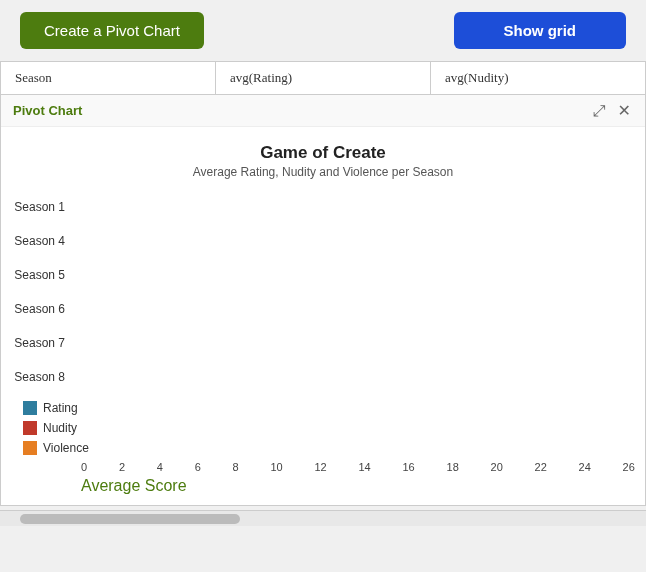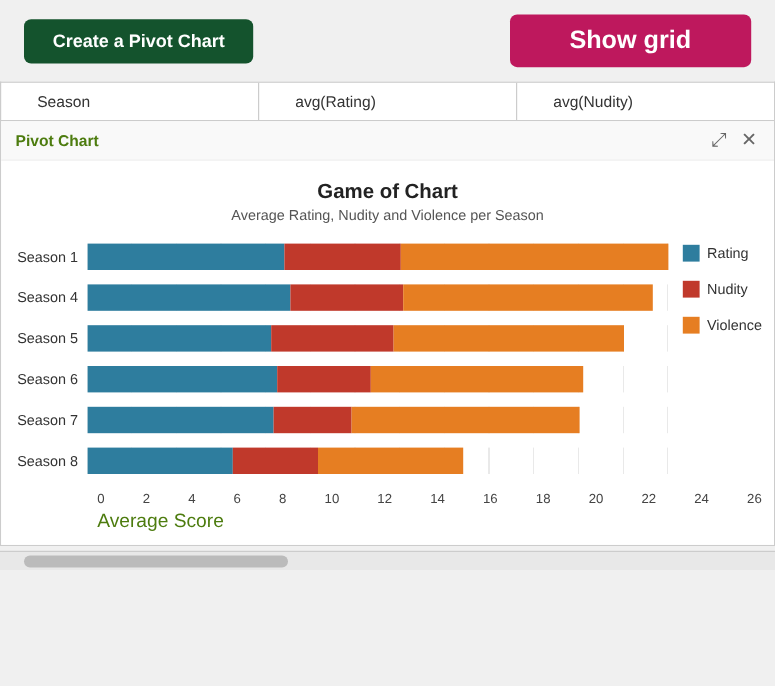--- a/index.html
+++ b/index.html
@@ -12,59 +12,60 @@
 
     .top-bar {
       display: flex;
       align-items: center;
       padding: 12px 20px;
       background: #f0f0f0;
       gap: 20px;
     }
 
     .btn-create {
-      background: #14532d;
+      background: #4d7c0f;
       color: white;
       border: none;
       border-radius: 6px;
       padding: 10px 24px;
       font-size: 15px;
-      font-weight: bold;
+      font-weight: normal;
       cursor: pointer;
       white-space: nowrap;
       text-align: right;
     }
 
     .btn-show-grid {
-      background: #be185d;
+      background: #1d4ed8;
       color: white;
       border: none;
       border-radius: 6px;
       padding: 10px 50px;
-      font-size: 21px;
+      font-size: 15px;
       font-weight: bold;
       cursor: pointer;
       margin-left: auto;
       white-space: nowrap;
     }
 
     .table-header {
       display: flex;
       background: white;
       border: 1px solid #ccc;
       border-bottom: none;
       margin: 0 0 0 0;
     }
 
     .table-header-cell {
-      padding: 8px 30px;
+      padding: 8px 14px;
       font-size: 13px;
       color: #333;
       border-right: 1px solid #ccc;
       flex: 1;
+      font-family: Liberation Serif, serif;
     }
 
     .table-header-cell:last-child {
       border-right: none;
     }
 
     .pivot-chart-container {
       background: white;
       border: 1px solid #ccc;
       position: relative;
@@ -116,20 +117,21 @@
     .chart-subtitle {
       text-align: center;
       font-size: 12px;
       color: #555;
       margin-bottom: 14px;
     }
 
     .chart-body {
       display: flex;
       align-items: flex-start;
+      flex-direction: column;
     }
 
     .bars-section {
       flex: 1;
       position: relative;
     }
 
     .bar-row {
       display: flex;
       align-items: center;
@@ -180,21 +182,21 @@
       text-align: left;
       padding-left: 70px;
       font-size: 16px;
       color: #4d7c0f;
       margin-top: 4px;
     }
 
     .legend {
       display: flex;
       flex-direction: column;
-      gap: 16px;
+      gap: 6px;
       margin-left: 12px;
       padding-top: 4px;
     }
 
     .legend-item {
       display: flex;
       align-items: center;
       gap: 6px;
       font-size: 12px;
       color: #333;
@@ -241,21 +243,21 @@
 <div class="pivot-chart-container">
   <div class="pivot-chart-title-bar">
     <span class="pivot-chart-label">Pivot Chart</span>
     <div class="title-bar-icons">
       <button class="icon-btn">⤢</button>
       <button class="icon-btn">✕</button>
     </div>
   </div>
 
   <div class="chart-area">
-    <div class="chart-title">Game of Chart</div>
+    <div class="chart-title">Game of Create</div>
     <div class="chart-subtitle">Average Rating, Nudity and Violence per Season</div>
 
     <div class="chart-body">
       <div class="bars-section" id="bars-section">
 
       <div class="bar-row">
             <div class="bar-label">Season 1</div>
             <div class="bar-track" style="background: repeating-linear-gradient(90deg, transparent, transparent calc(7.69231% - 1px), rgba(200, 200, 200, 0.4) calc(7.69231% - 1px), rgba(200, 200, 200, 0.4) calc(7.69231%));">
               <div class="bar-segment seg-rating" style="width: 33.85%;"></div>
               <div class="bar-segment seg-nudity" style="width: 20%;"></div>

